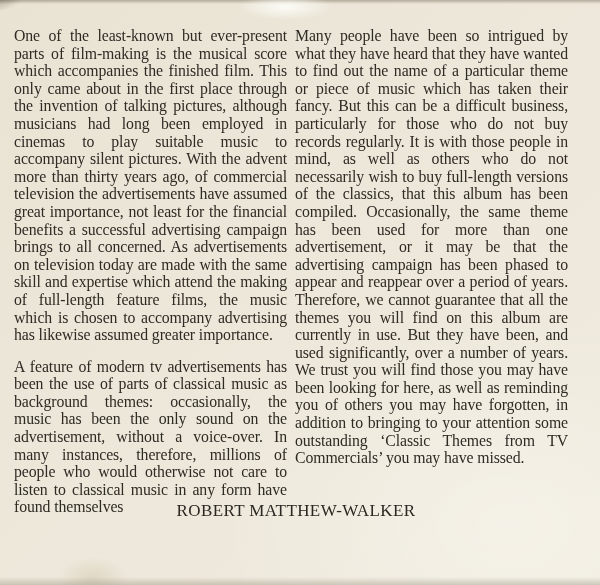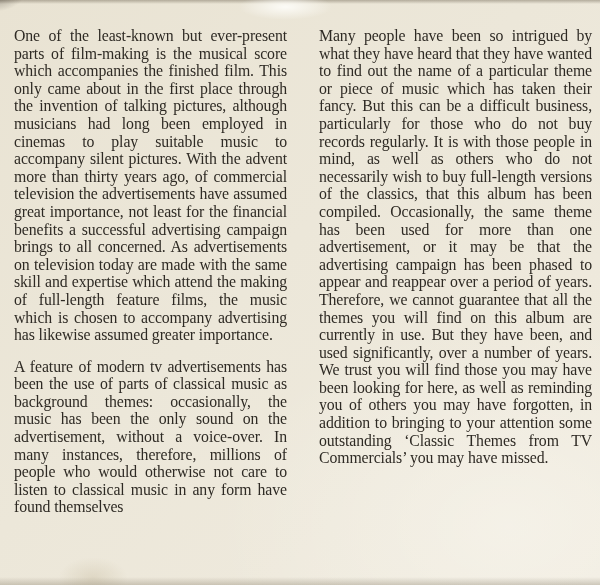--- a/index.html
+++ b/index.html
@@ -60,21 +60,21 @@
     background: radial-gradient(ellipse, rgba(196,184,155,0.35), rgba(196,184,155,0) 70%);
     pointer-events: none;
   }
   
   .columns {
     position: absolute;
     top: 27px;
     left: 14px;
     width: 563px;
     display: flex;
-    gap: 32px;
+    gap: 8px;
   }
   .col {
     width: 273px;
     flex: 0 0 273px;
   }
   .col p {
     margin: 0 0 14px 0;
     font-size: 15.8px;
     line-height: 17.6px;
     text-align: justify;
@@ -106,15 +106,16 @@
   <div class="columns">
     <div class="col">
       <p>One of the least-known but ever-present parts of film-making is the musical score which accompanies the finished film. This only came about in the first place through the invention of talking pictures, although musicians had long been employed in cinemas to play suitable music to accompany silent pictures. With the advent more than thirty years ago, of commercial television the advertisements have assumed great importance, not least for the financial benefits a successful advertising campaign brings to all concerned. As advertisements on television today are made with the same skill and expertise which attend the making of full-length feature films, the music which is chosen to accompany advertising has likewise assumed greater importance.</p>
       <p>A feature of modern tv advertisements has been the use of parts of classical music as background themes: occasionally, the music has been the only sound on the advertisement, without a voice-over. In many instances, therefore, millions of people who would otherwise not care to listen to classical music in any form have found themselves</p>
     </div>
     <div class="col">
       <p>Many people have been so intrigued by what they have heard that they have wanted to find out the name of a particular theme or piece of music which has taken their fancy. But this can be a difficult business, particularly for those who do not buy records regularly. It is with those people in mind, as well as others who do not necessarily wish to buy full-length versions of the classics, that this album has been compiled. Occasionally, the same theme has been used for more than one advertisement, or it may be that the advertising campaign has been phased to appear and reappear over a period of years. Therefore, we cannot guarantee that all the themes you will find on this album are currently in use. But they have been, and used significantly, over a number of years. We trust you will find those you may have been looking for here, as well as reminding you of others you may have forgotten, in addition to bringing to your attention some outstanding ‘Classic Themes from TV Commercials’ you may have missed.</p>
     </div>
   </div>
 
+  <div class="byline">ROBERT MATTHEW-WALKER</div>
 
   <div class="edge-bottom"></div>
 </div>
 
 </body></html>

